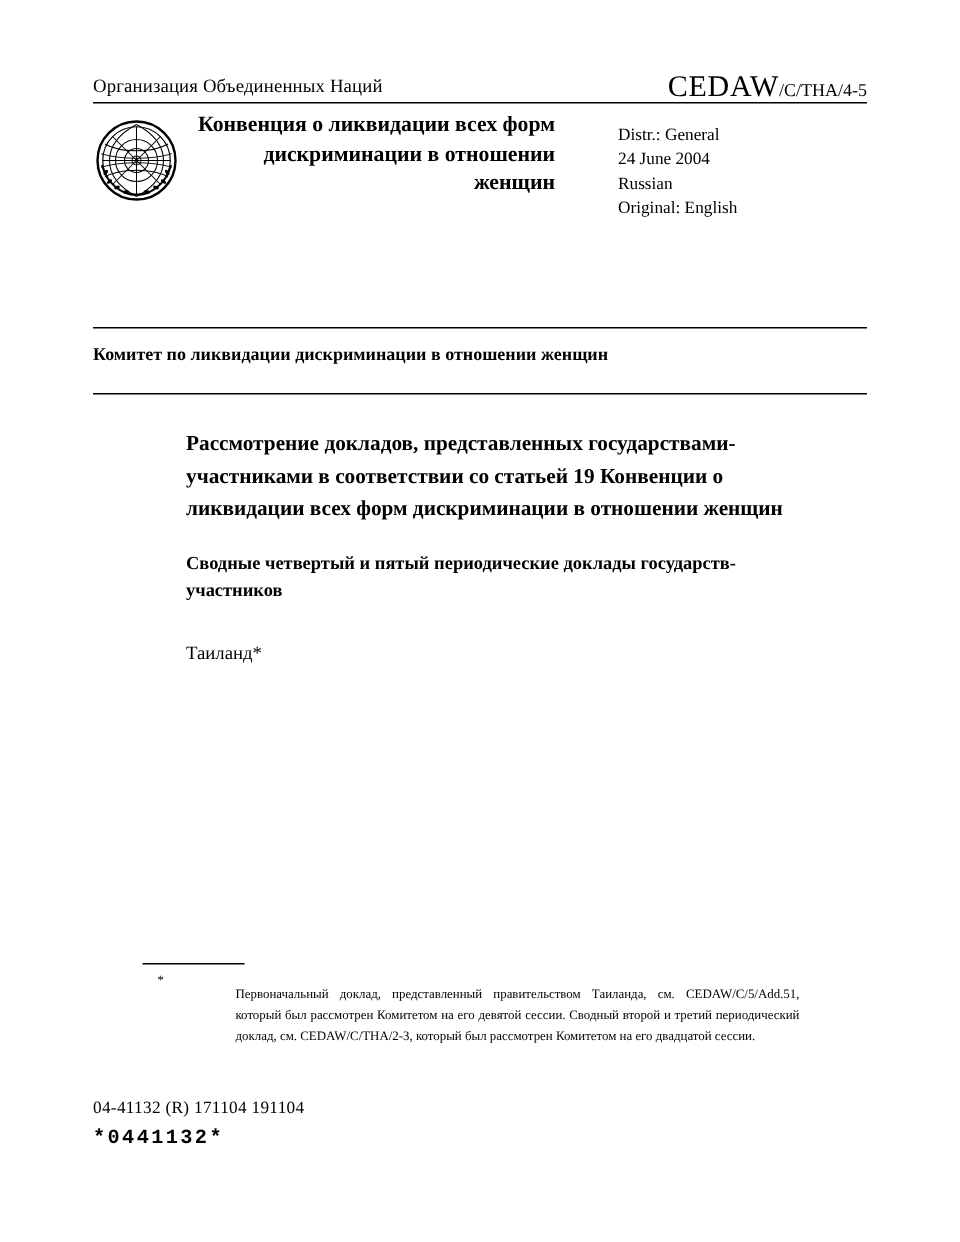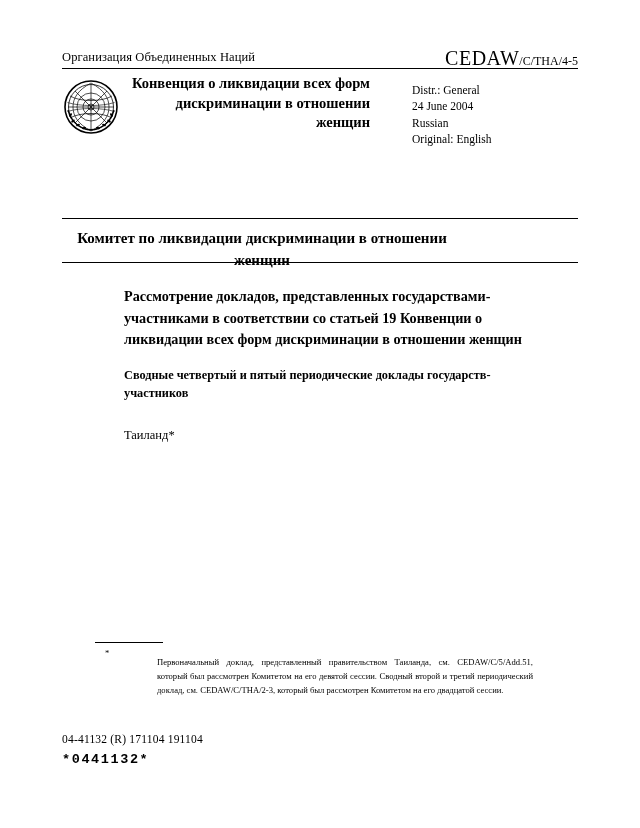--- a/index.html
+++ b/index.html
@@ -91,23 +91,22 @@
     height: 0;
     border-top: 1.3px solid #000;
   }
 
   .committee {
     position: absolute;
     left: 62px;
     top: 228px;
     width: 400px;
     font-weight: bold;
-    font-size: 15px;
+    font-size: 12px;
     line-height: 1.45;
-    text-align: center;
   }
 
   .rule-mid2 {
     position: absolute;
     left: 62px;
     top: 262px;
     width: 516px;
     height: 0;
     border-top: 1.3px solid #000;
   }

